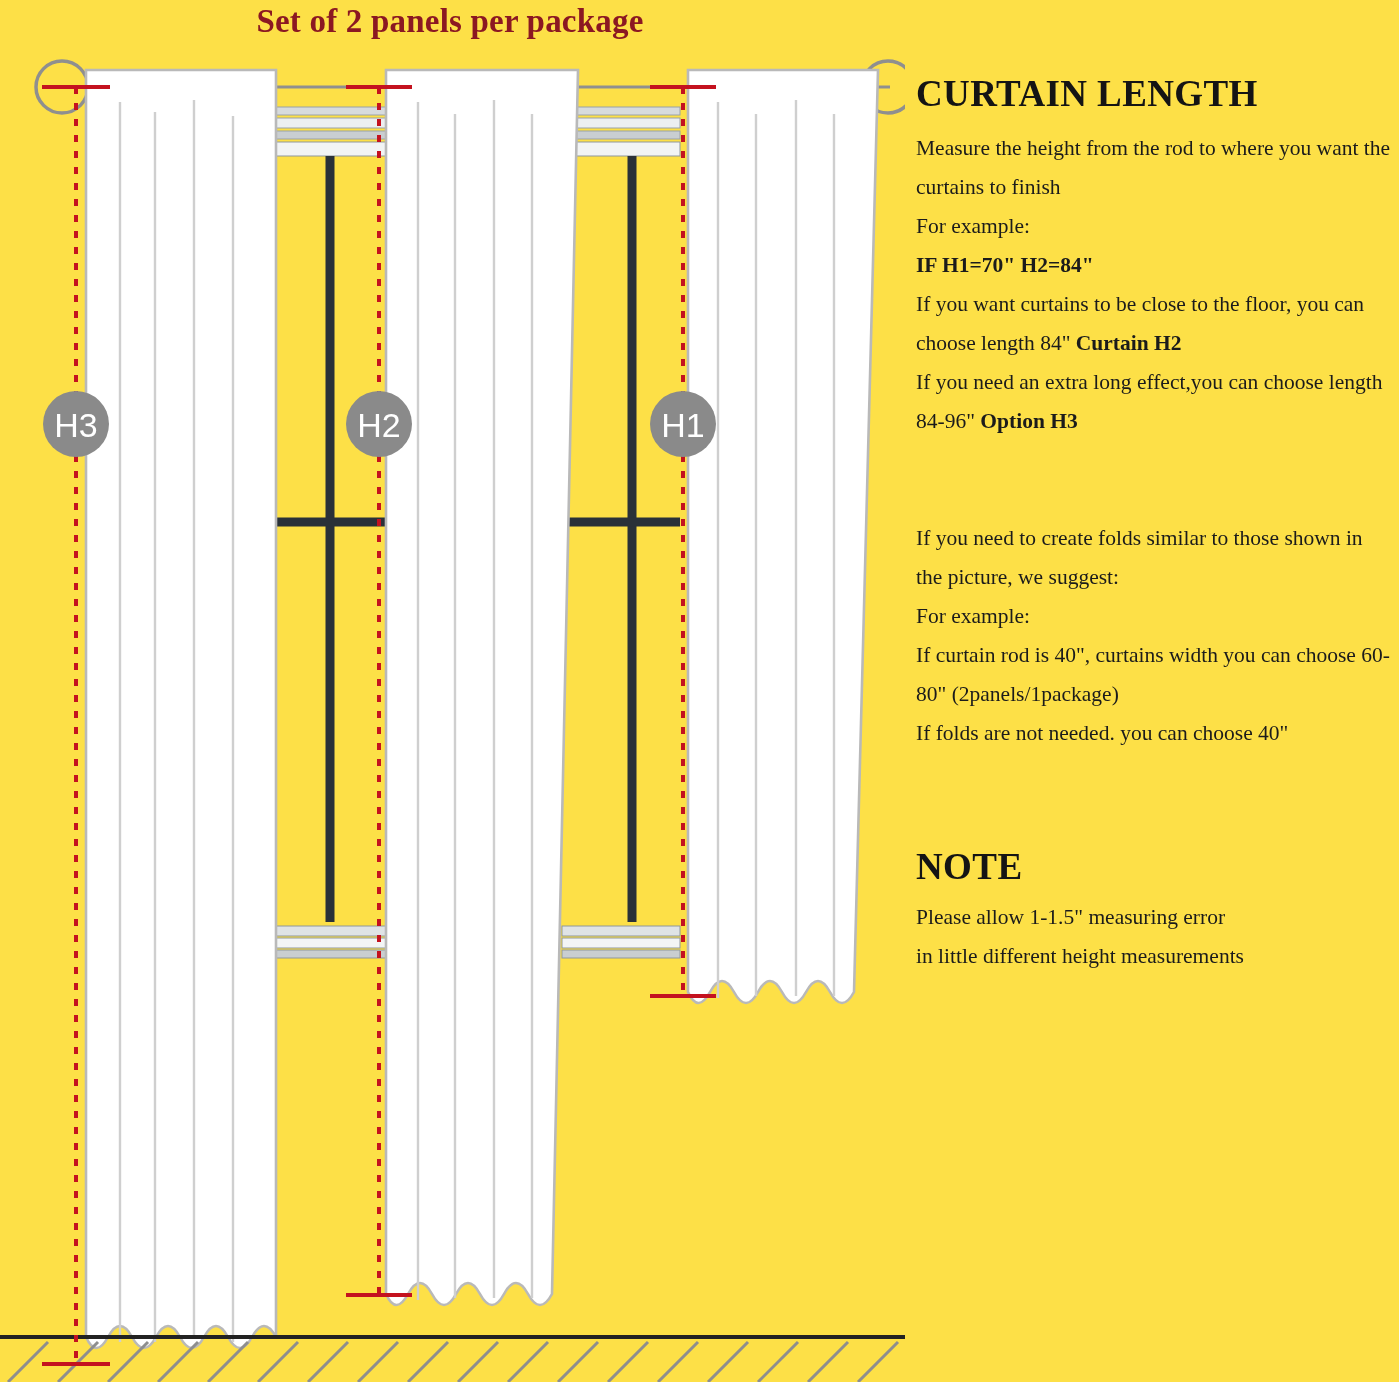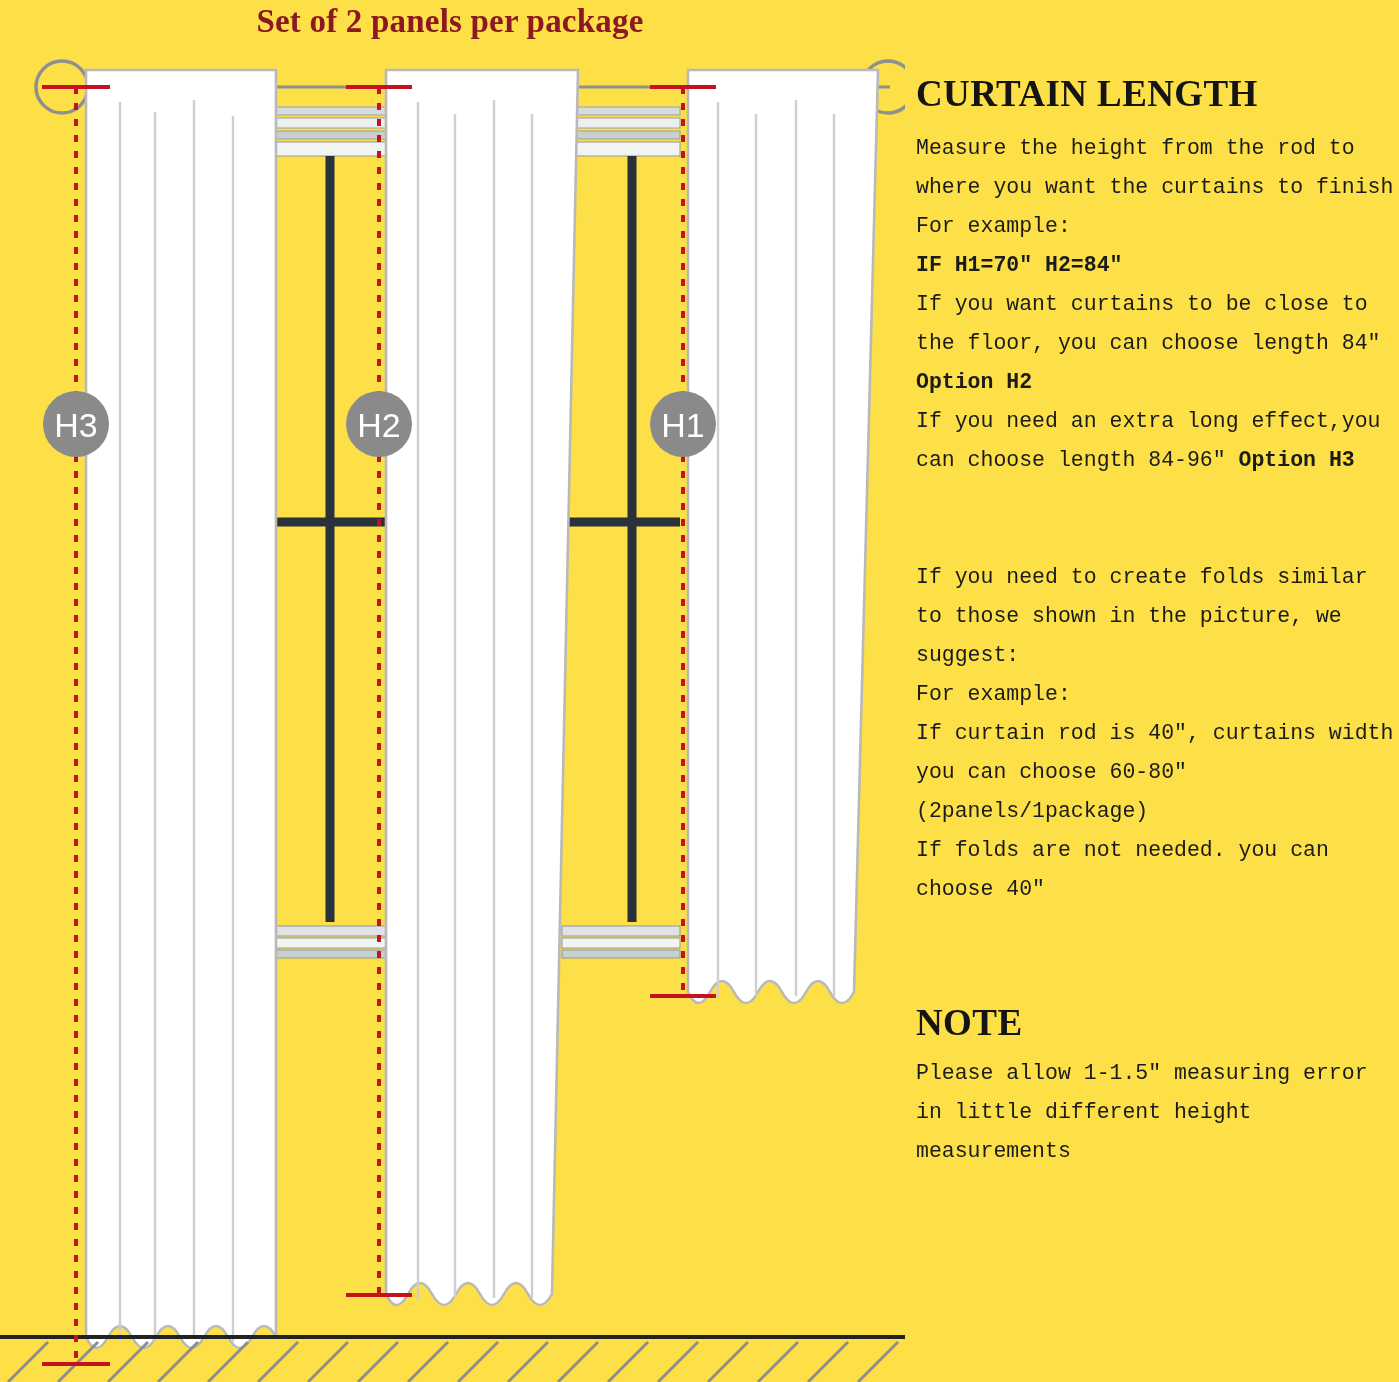--- a/index.html
+++ b/index.html
@@ -45,21 +45,21 @@
   }
   .sec-title {
     font-family: "Liberation Serif", serif;
     font-size: 37px;
     font-weight: bold;
     color: #141414;
     letter-spacing: 0.4px;
     margin: 0 0 14px 0;
   }
   .sec-body {
-    font-family: Liberation Mono, monospace;
+    font-family: Liberation Serif, serif;
     font-size: 21.5px;
     color: #1b1b1b;
     line-height: 39px;
   }
   .sec-body b { font-weight: bold; }
   .block { margin-bottom: 34px; }
   #sec-width { margin-top: 78px; }
   #sec-note { margin-top: 92px; }
   #sec-note .sec-title { margin-bottom: 10px; }
 </style>
@@ -166,21 +166,21 @@
   </svg>
 
   <div id="text-col">
 
     <div class="block">
       <div class="sec-title">CURTAIN LENGTH</div>
       <div class="sec-body">
         <div>Measure the height from the rod to where you want the curtains to finish</div>
         <div>For example:</div>
         <div><b>IF H1=70"  H2=84"</b></div>
-        <div><span>If you want curtains to be close to the floor, you can choose length 84" </span><b>Option H2</b></div>
+        <div><span>If you want curtains to be close to the floor, you can choose length 84" </span><b>Curtain H2</b></div>
         <div><span>If you need an extra long effect,you can choose length 84-96" </span><b>Option H3</b></div>
       </div>
     </div>
 
     <div class="block" id="sec-width">
       <div class="sec-body">
         <div>If you need to create folds similar to those shown in the picture, we suggest:</div>
         <div>For example:</div>
         <div>If curtain rod is 40", curtains width you can choose 60-80" (2panels/1package)</div>
         <div>If folds are not needed. you can choose 40"</div>

